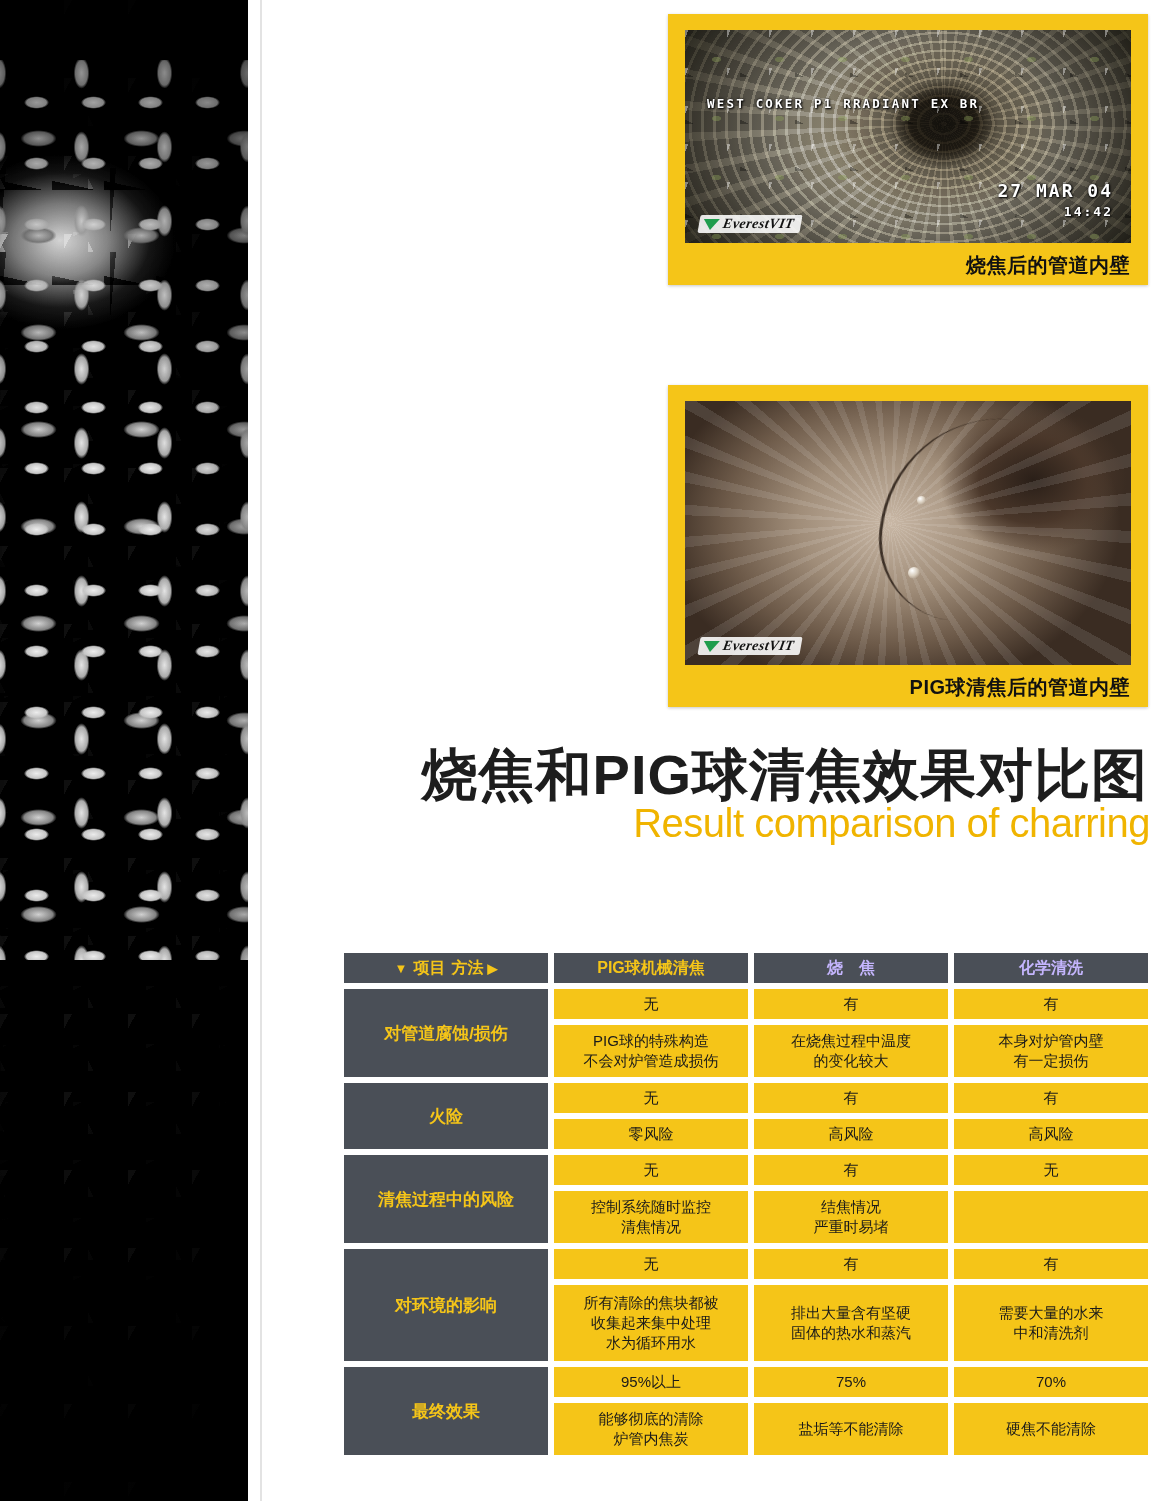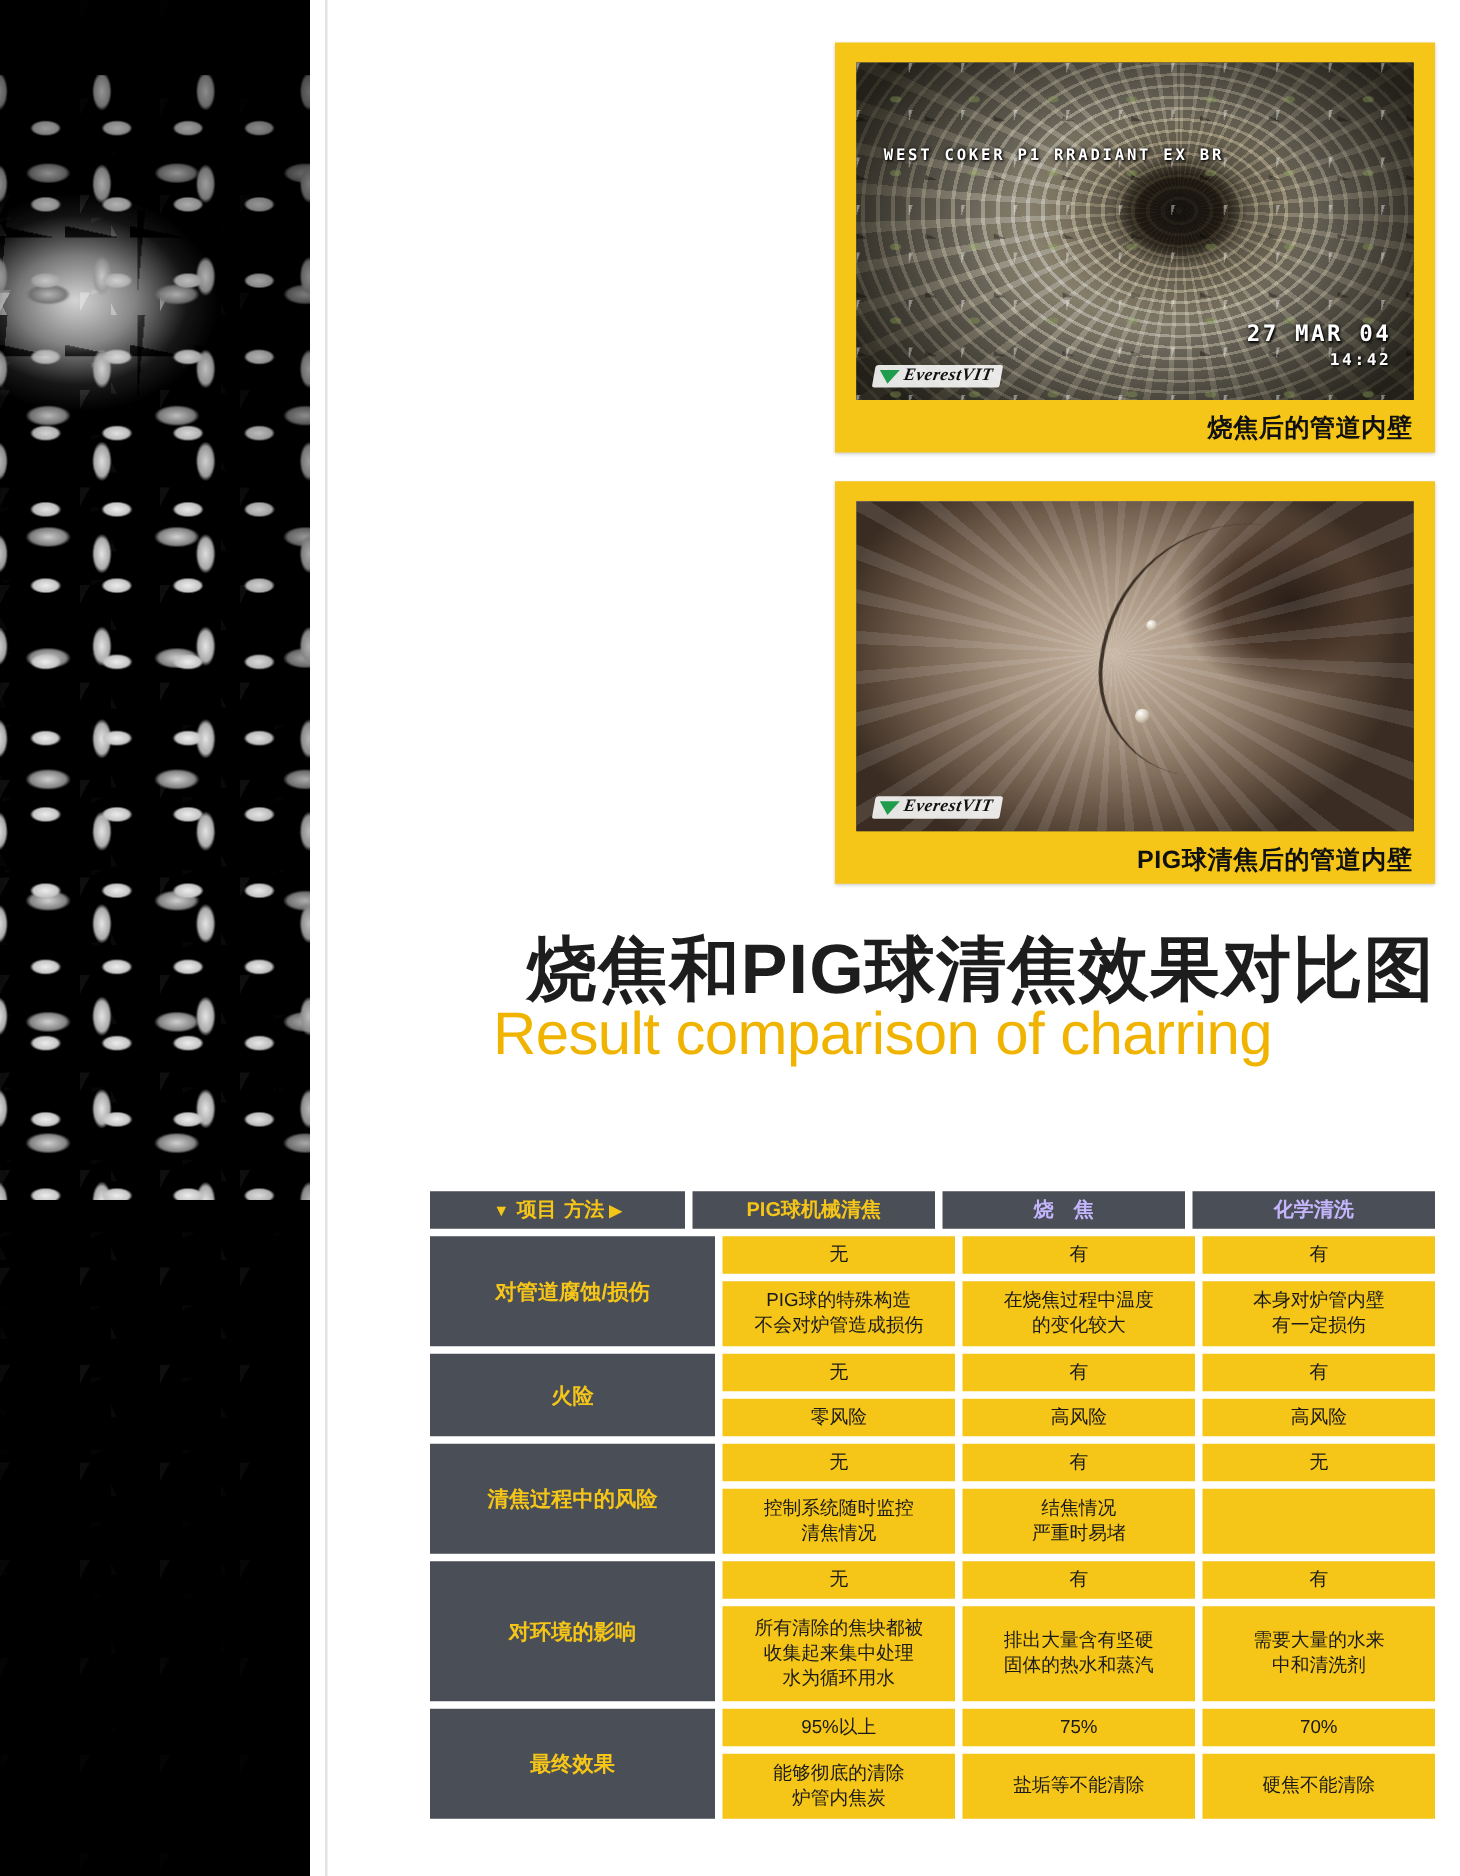--- a/index.html
+++ b/index.html
@@ -88,21 +88,21 @@
   }
   .photo-card .caption {
     position: absolute;
     right: 18px; bottom: 6px;
     font-size: 20px;
     font-weight: bold;
     color: #111;
     letter-spacing: .5px;
   }
 
-  #card-top { left: 406px; top: 34px; width: 480px; height: 328px; }
+  #card-top { left: 406px; top: 14px; width: 480px; height: 271px; }
   #card-bottom { left: 406px; top: 385px; width: 480px; height: 322px; }
 
   
   .bore1 {
     position: absolute; inset: 0;
     background:
       radial-gradient(ellipse 78px 62px at 58% 44%, #17140f 0%, #241f16 42%, rgba(0,0,0,0) 70%),
       radial-gradient(ellipse 150px 118px at 58% 44%, rgba(60,52,38,.95) 0%, rgba(120,110,88,.6) 55%, rgba(0,0,0,0) 80%),
       radial-gradient(ellipse 260px 190px at 50% 50%, #b9b2a0 0%, #8e897a 45%, #514d42 78%, #2a281f 100%),
       linear-gradient(135deg, #9b9485 0%, #6d6a5d 50%, #3d3a32 100%);
@@ -192,22 +192,22 @@
     left: 0; top: 738px; width: 886px;
     text-align: right;
     font-size: 56px;
     font-weight: bold;
     color: #1d1d1d;
     letter-spacing: 1px;
   }
   .title-en {
     position: absolute;
     left: 0; top: 800px; width: 888px;
-    text-align: center;
-    font-size: 48px;
+    text-align: right;
+    font-size: 40px;
     font-weight: normal;
     color: #f0b400;
     line-height: 1.16;
     letter-spacing: -0.5px;
   }
 
   
   .table {
     position: absolute;
     left: 82px; top: 953px;
@@ -227,21 +227,21 @@
     color: #f5c518;
   }
   .hdr-col {
     flex: 1;
     background: #4a4f57;
     color: #c4b5fd;
   }
   .hdr-col.first { color: #f5c518; }
 
   .rowlabel {
-    width: 228px;
+    width: 204px;
     background: #4a4f57;
     color: #f5c518;
     font-size: 17px;
     font-weight: bold;
     display: flex; align-items: center; justify-content: center;
     text-align: center;
     padding: 0 4px;
     box-sizing: border-box;
   }
   .cells { flex: 1; display: flex; flex-direction: column; gap: 6px; }

